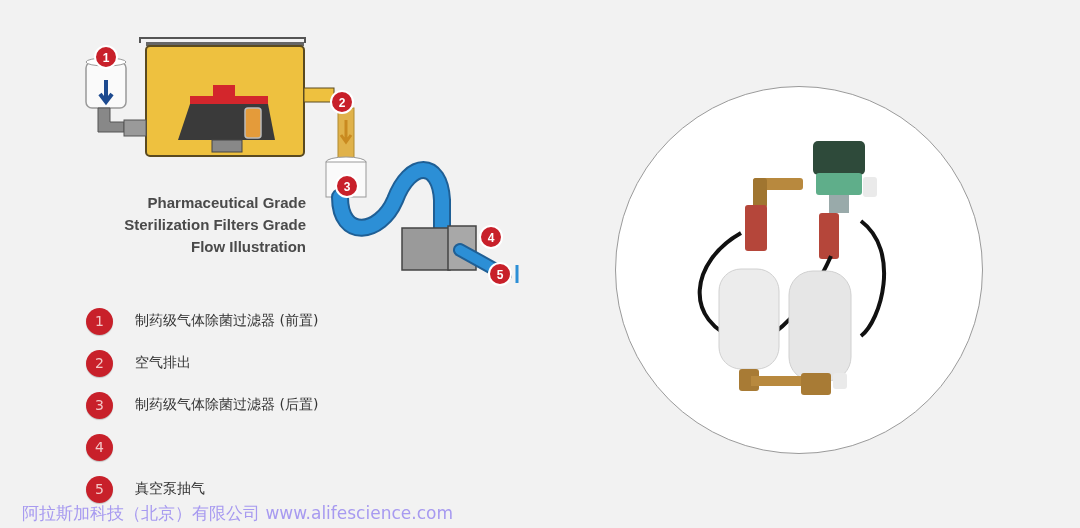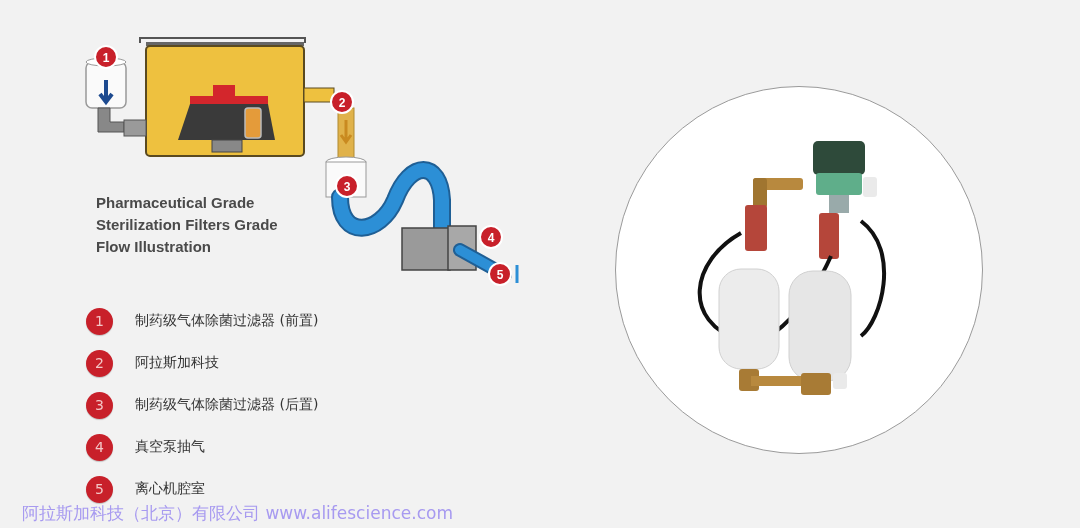--- a/index.html
+++ b/index.html
@@ -1,18 +1,18 @@
 <!DOCTYPE html>
 <html><head>
 <meta charset="utf-8">
 <style>
   html,body{margin:0;padding:0;}
   body{width:1080px;height:528px;background:#f2f2f2;position:relative;overflow:hidden;font-family:"DejaVu Sans",sans-serif;}
   .diagram{position:absolute;left:80px;top:30px;width:460px;height:260px;}
-  .caption{position:absolute;left:96px;top:192px;width:210px;text-align:left;font-family:"Liberation Sans",sans-serif;font-weight:bold;font-size:15px;line-height:22px;color:#4a4a4a;}
+  .caption{position:absolute;left:96px;top:192px;width:210px;text-align:right;font-family:"Liberation Sans",sans-serif;font-weight:bold;font-size:15px;line-height:22px;color:#4a4a4a;}
   .legend{position:absolute;left:86px;top:300px;}
   .legend-item{display:flex;align-items:center;height:42px;}
   .badge{width:27px;height:27px;border-radius:50%;background:#c8202a;color:#f3c6c6;font-size:14px;display:flex;align-items:center;justify-content:center;margin-right:22px;box-shadow:0 1px 1px rgba(0,0,0,0.2);}
   .legend-label{font-size:14px;color:#333;}
   .photo{position:absolute;left:615px;top:86px;width:366px;height:366px;border-radius:50%;background:#ffffff;border:1px solid #9a9a9a;overflow:hidden;}
   .footer{position:absolute;left:22px;top:502px;font-size:17px;font-weight:normal;color:#a79af0;white-space:nowrap;}
 </style>
 </head>
 <body>
 
@@ -73,33 +73,32 @@
   <div>Flow Illustration</div>
 </div>
 
 <div class="legend">
   <div class="legend-item">
     <span class="badge">1</span>
     <span class="legend-label">制药级气体除菌过滤器 (前置)</span>
   </div>
   <div class="legend-item">
     <span class="badge">2</span>
-    <span class="legend-label">阿拉斯加科技</span>
+    <span class="legend-label">空气排出</span>
   </div>
   <div class="legend-item">
     <span class="badge">3</span>
     <span class="legend-label">制药级气体除菌过滤器 (后置)</span>
   </div>
   <div class="legend-item">
     <span class="badge">4</span>
-    <span class="legend-label">真空泵抽气</span>
   </div>
   <div class="legend-item">
     <span class="badge">5</span>
-    <span class="legend-label">离心机腔室</span>
+    <span class="legend-label">真空泵抽气</span>
   </div>
 </div>
 
 <div class="photo">
   <svg width="366" height="366" viewBox="615 86 366 366">
 
     <rect x="752" y="177" width="50" height="12" rx="3" fill="#b8893e"></rect>
     <rect x="752" y="177" width="14" height="30" rx="3" fill="#a07530"></rect>
 
     <rect x="812" y="140" width="52" height="34" rx="5" fill="#2e4a3a"></rect>

